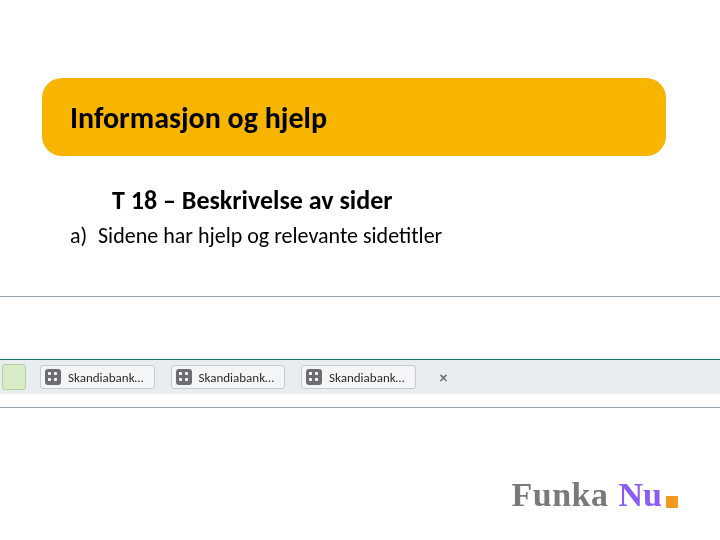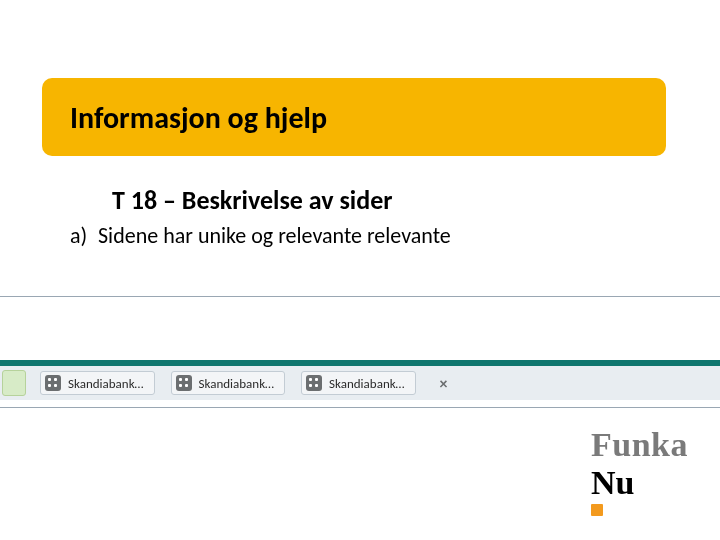--- a/index.html
+++ b/index.html
@@ -1,53 +1,53 @@
 <!DOCTYPE html>
 <html><head>
 <meta charset="utf-8">
 <style>
   html,body{margin:0;padding:0;width:720px;height:540px;background:#fff;font-family:Calibri,Arial,sans-serif;color:#000;}
   .slide{position:relative;width:720px;height:540px;overflow:hidden;}
-  .title-bar{position:absolute;left:42px;top:78px;width:624px;height:78px;background:#f7b500;border-radius:10px;display:flex;align-items:center;padding-left:28px;box-sizing:border-box;}
+  .title-bar{position:absolute;left:42px;top:78px;width:624px;height:78px;background:#f7b500;border-radius:20px;display:flex;align-items:center;padding-left:28px;box-sizing:border-box;}
   .title-bar h1{margin:0;font-size:30px;font-weight:700;color:#000;}
   .subtitle{position:absolute;left:70px;top:184px;font-size:26px;font-weight:700;margin-left:42px;}
   .body-text{position:absolute;left:70px;top:222px;font-size:22px;}
   .body-text .marker{display:inline-block;width:28px;}
   .tabstrip-wrap{position:absolute;left:0;top:296px;width:720px;}
   .tabstrip-border{border-top:1px solid #9aa7b3;border-bottom:1px solid #9aa7b3;height:110px;background:#fff;}
-  .tabstrip{position:absolute;left:0;bottom:8px;width:720px;height:34px;background:#e8edf1;border-top:6px solid #0f766e;display:flex;align-items:center;}
+  .tabstrip{position:absolute;left:0;bottom:14px;width:720px;height:34px;background:#e8edf1;border-top:1px solid #0f766e;display:flex;align-items:center;}
   .green-stub{width:22px;height:24px;background:#d7ebc7;border:1px solid #b6d29b;border-radius:3px;margin-left:2px;margin-right:14px;}
   .tab{display:flex;align-items:center;height:24px;background:#f3f5f7;border:1px solid #c3ccd4;border-radius:3px;padding:0 10px 0 4px;margin-right:16px;box-sizing:border-box;}
   .tab .favicon{width:16px;height:16px;background:#6b6e70;border-radius:3px;margin-right:7px;position:relative;}
   .tab .favicon::before,.tab .favicon::after{content:"";position:absolute;background:#fff;border-radius:1px;}
   .tab .favicon::before{width:3px;height:3px;left:3px;top:3px;}
   .tab .favicon::after{width:3px;height:3px;left:3px;top:9px;}
   .tab .favicon .d1,.tab .favicon .d2{position:absolute;width:3px;height:3px;background:#fff;border-radius:1px;}
   .tab .favicon .d1{left:9px;top:3px;}
   .tab .favicon .d2{left:9px;top:9px;}
   .tab span{font-size:13px;color:#2b2b2b;white-space:nowrap;}
   .close-x{margin-left:8px;font-size:16px;color:#6b6e70;font-weight:700;}
-  .logo{position:absolute;right:42px;bottom:26px;display:flex;align-items:baseline;font-family:Georgia,'Times New Roman',serif;flex-direction:column;}
+  .logo{position:absolute;right:42px;bottom:26px;display:flex;align-items:baseline;font-family:Georgia,'Times New Roman',serif;}
   .logo .funka{font-size:34px;font-weight:700;color:#7a7a7a;letter-spacing:0.5px;}
-  .logo .nu{font-size:34px;font-weight:700;color:#000000;margin-left:10px;}
+  .logo .nu{font-size:34px;font-weight:700;color:#8b5cf6;margin-left:10px;}
   .logo .dot{width:12px;height:12px;background:#f39a1e;display:inline-block;margin-left:4px;border-radius:1px;position:relative;top:2px;}
 </style>
 </head>
 <body>
 
 <div class="slide">
 
   <div class="title-bar">
     <h1>Informasjon og hjelp</h1>
   </div>
 
   <div class="subtitle">T 18 – Beskrivelse av sider</div>
 
   <div class="body-text">
-    <span class="marker">a)</span><span>Sidene har unike og relevante relevante</span>
+    <span class="marker">a)</span><span>Sidene har hjelp og relevante sidetitler</span>
   </div>
 
   <div class="tabstrip-wrap">
     <div class="tabstrip-border"></div>
     <div class="tabstrip">
       <div class="green-stub"></div>
       <div class="tab">
         <div class="favicon">
             <span class="d1"></span>
             <span class="d2"></span>

